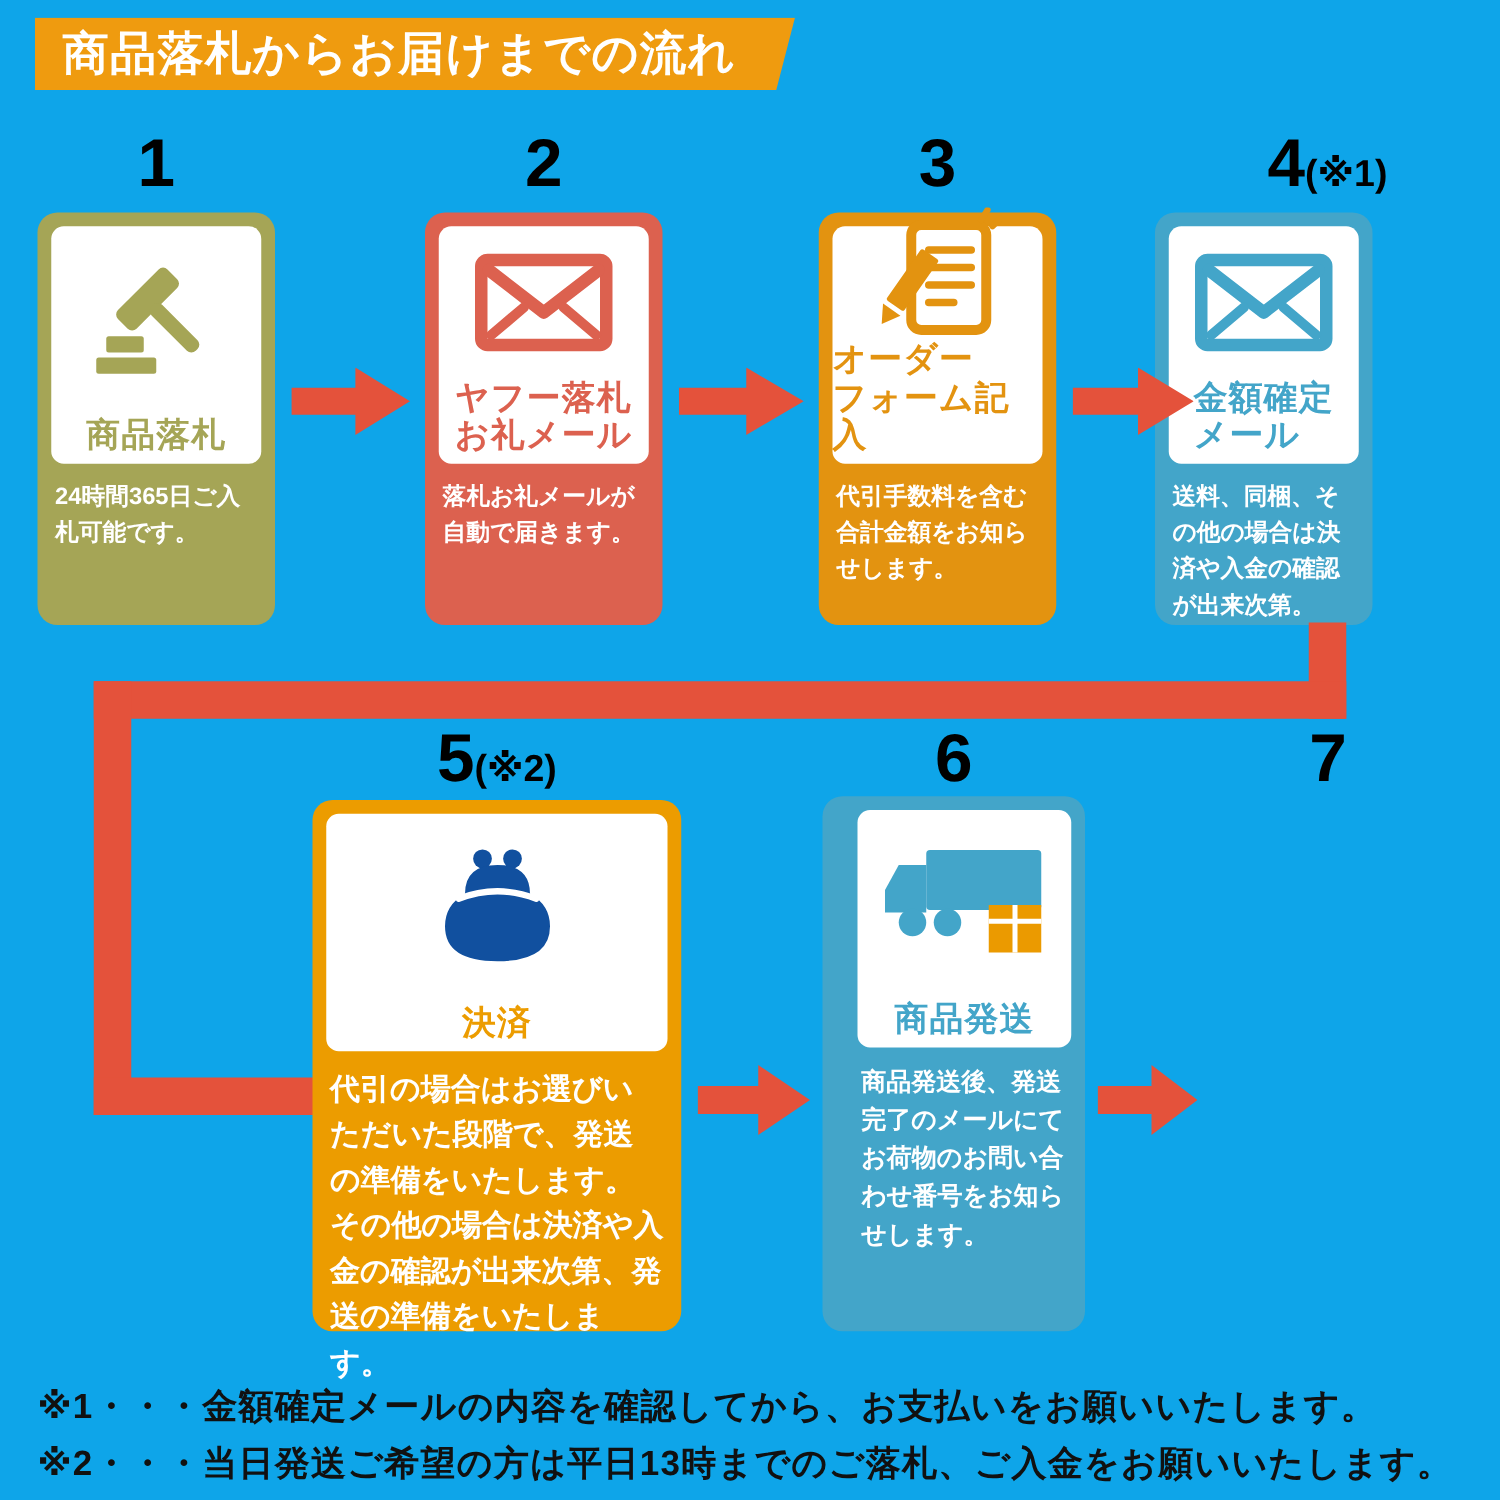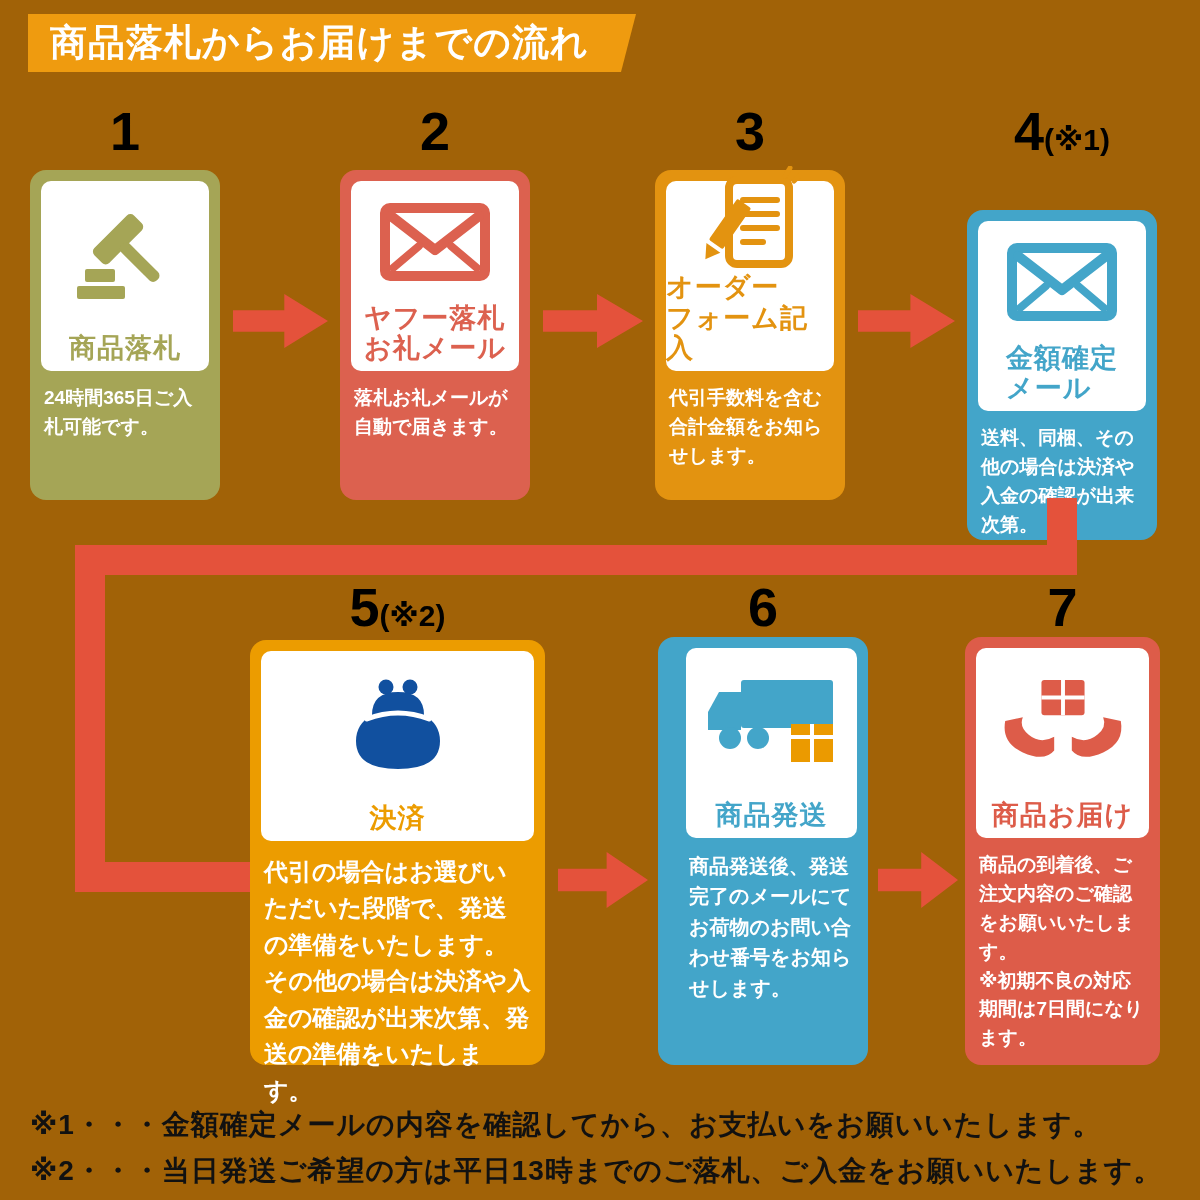--- a/index.html
+++ b/index.html
@@ -1,18 +1,18 @@
 <!DOCTYPE html>
 <html><head>
 <meta charset="utf-8">
 <style>
   * { margin:0; padding:0; box-sizing:border-box; }
   html,body { background:#ffffff; }
   body { font-family:"Liberation Sans","DejaVu Sans",sans-serif; }
-  .stage { position:relative; width:1200px; height:1200px; background:#a16207; overflow:hidden; }
+  .stage { position:relative; width:1200px; height:1200px; background:#0ea5e9; overflow:hidden; }
 
   .header-banner {
     position:absolute; left:28px; top:14px; width:608px; height:58px;
     background:#ef9b0f; color:#fff; font-size:37px; font-weight:900;
     display:flex; align-items:center; padding:0 22px; letter-spacing:1px;
     clip-path:polygon(0 0,100% 0,calc(100% - 15px) 100%,0 100%);
   }
 
   .step-num {
     position:absolute; display:flex; justify-content:center; align-items:baseline;
@@ -137,21 +137,21 @@
             <line x1="95" y1="15" x2="101" y2="9"></line>
           </g>
         </svg>
       </div>
       <div class="card-title">オーダー
 フォーム記入</div>
     </div>
     <div class="card-desc">代引手数料を含む合計金額をお知らせします。</div>
   </div>
 
-  <div class="card c-blue" style="left:967px;top:170px;width:190px;height:330px;margin-top:40px;">
+  <div class="card c-blue" style="left:924px;top:170px;width:174px;height:330px;">
     <div class="card-top">
       <div class="icon-wrap">
         <svg width="112" height="80" viewBox="0 0 112 80" aria-hidden="true">
           <rect x="6" y="6" width="100" height="68" rx="5" fill="none" stroke="currentColor" stroke-width="10"></rect>
           <path d="M12 14 L56 48 L100 14" fill="none" stroke="currentColor" stroke-width="10" stroke-linejoin="round" stroke-linecap="round"></path>
           <path d="M14 66 L40 44" stroke="currentColor" stroke-width="8" stroke-linecap="round"></path>
           <path d="M98 66 L72 44" stroke="currentColor" stroke-width="8" stroke-linecap="round"></path>
         </svg>
       </div>
       <div class="card-title">金額確定
@@ -213,38 +213,20 @@
             <line x1="109" y1="50" x2="109" y2="88" stroke="#fff" stroke-width="4"></line>
             <line x1="88" y1="63" x2="130" y2="63" stroke="#fff" stroke-width="4"></line>
           </g>
         </svg>
       </div>
       <div class="card-title">商品発送</div>
     </div>
     <div class="card-desc" style="font-size:20px;">商品発送後、発送完了のメールにてお荷物のお問い合わせ番号をお知らせします。</div>
   </div>
 
-  <div class="card c-red2" style="left:965px;top:637px;width:195px;height:428px;">
-    <div class="card-top">
-      <div class="icon-wrap">
-        <svg width="126" height="96" viewBox="0 0 126 98" fill="currentColor" aria-hidden="true">
-          <rect x="41" y="4" width="44" height="36" rx="3"></rect>
-          <g stroke="#fff" stroke-width="4">
-            <line x1="63" y1="4" x2="63" y2="40"></line>
-            <line x1="41" y1="22" x2="85" y2="22"></line>
-          </g>
-          <path d="M4 46 Q0 68 22 78 Q44 88 54 76 L54 62 Q40 70 28 60 Q18 52 22 42 Z"></path>
-          <path d="M122 46 Q126 68 104 78 Q82 88 72 76 L72 62 Q86 70 98 60 Q108 52 104 42 Z"></path>
-        </svg>
-      </div>
-      <div class="card-title">商品お届け</div>
-    </div>
-    <div class="card-desc" style="font-size:19px;">商品の到着後、ご注文内容のご確認をお願いいたします。
-※初期不良の対応期間は7日間になります。</div>
-  </div>
 
   <div class="arrow" style="left:558px;top:852px;width:90px;height:56px;"></div>
   <div class="arrow" style="left:878px;top:852px;width:80px;height:56px;"></div>
 
   <div class="footnote" style="top:1106px;">※1・・・金額確定メールの内容を確認してから、お支払いをお願いいたします。</div>
   <div class="footnote" style="top:1152px;">※2・・・当日発送ご希望の方は平日13時までのご落札、ご入金をお願いいたします。</div>
 
 </div>
 
 </body></html>

